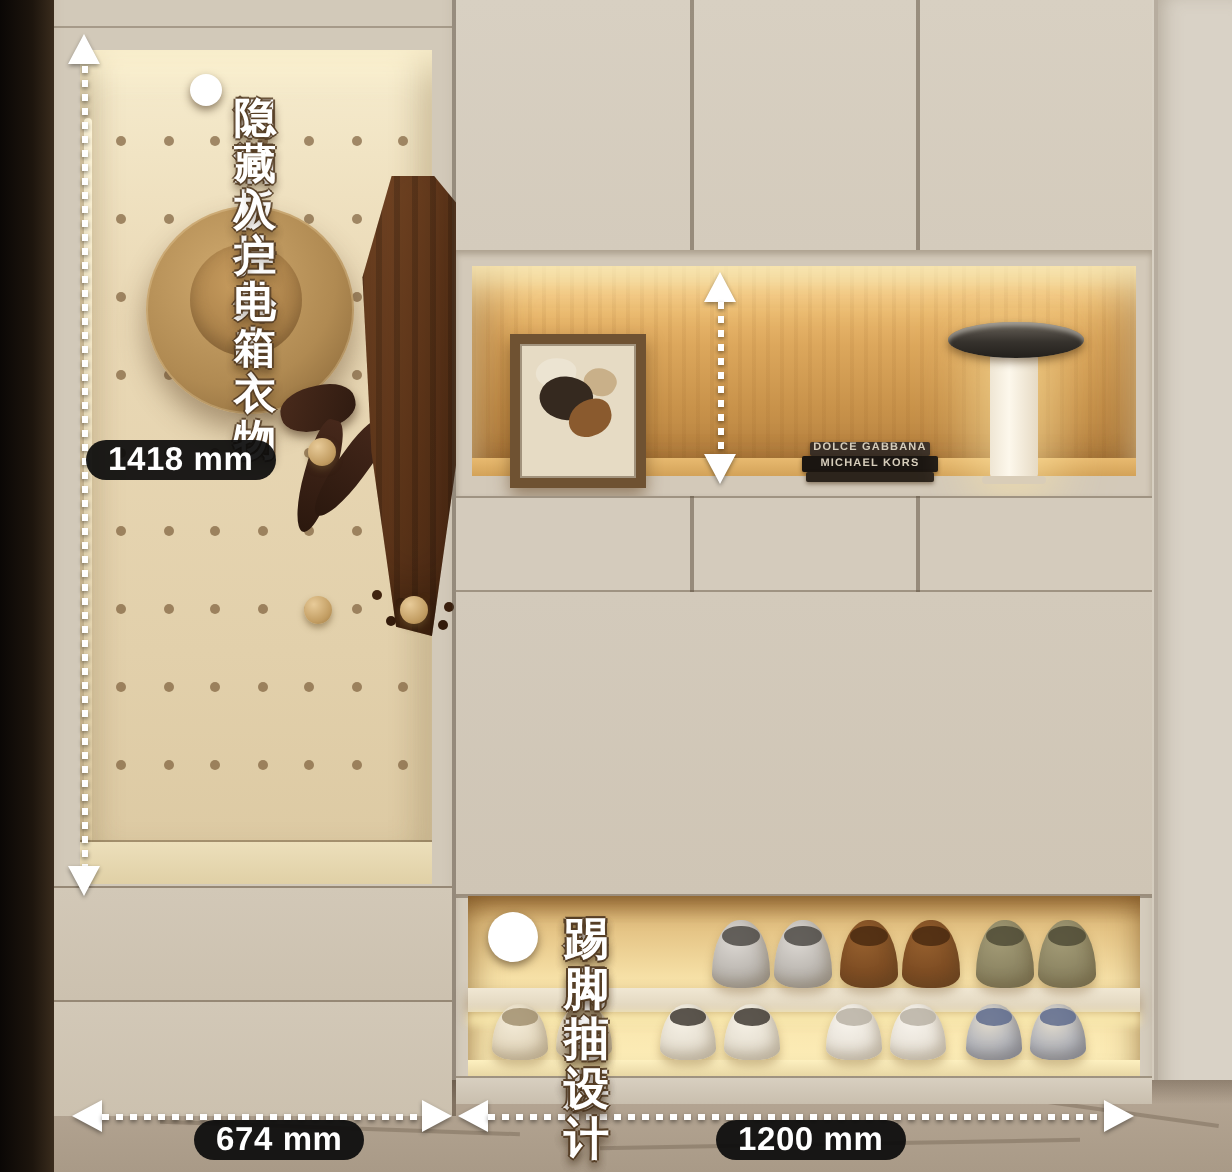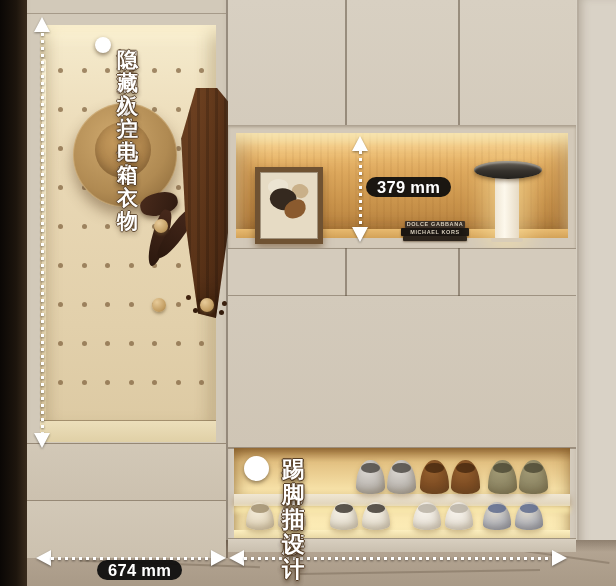--- a/index.html
+++ b/index.html
@@ -331,34 +331,35 @@
             <div class="shoe-open" style="background: rgb(94, 107, 141);"></div>
           </div>
         </div>
     </div>
     <div class="plinth"></div>
   </div>
 
   <div class="dim arr up" style="left:34px;top:17px;"></div>
   <div class="dim dot-v" style="left:40.5px;top:33px;height:400px;"></div>
   <div class="dim arr down" style="left:34px;top:433px;"></div>
+  <div class="pill" style="left:43px;top:220px;">1418 mm</div>
 
   <div class="dim arr up" style="left:352px;top:136px;"></div>
   <div class="dim dot-v" style="left:358.5px;top:151px;height:76px;"></div>
   <div class="dim arr down" style="left:352px;top:227px;"></div>
-  <div class="pill" style="left:366px;top:177px;">379 mm</div>
 
   <div class="dim arr left" style="left:36px;top:550px;"></div>
   <div class="dim dot-h" style="left:51px;top:556.5px;width:160px;"></div>
   <div class="dim arr right" style="left:211px;top:550px;"></div>
   <div class="pill" style="left:97px;top:560px;">674 mm</div>
 
   <div class="dim arr left" style="left:229px;top:550px;"></div>
   <div class="dim dot-h" style="left:244px;top:556.5px;width:308px;"></div>
   <div class="dim arr right" style="left:552px;top:550px;"></div>
+  <div class="pill" style="left:358px;top:560px;">1200 mm</div>
 
   <div class="bullet bullet-top"></div>
   <div class="note note-top">
     <span>洞洞板挂外出衣物</span>
     <span>隐藏入户电箱</span>
   </div>
   <div class="bullet bullet-bottom"></div>
   <div class="note note-bottom">
     <span>不用弯腰</span>
     <span>踢脚抽设计</span>

